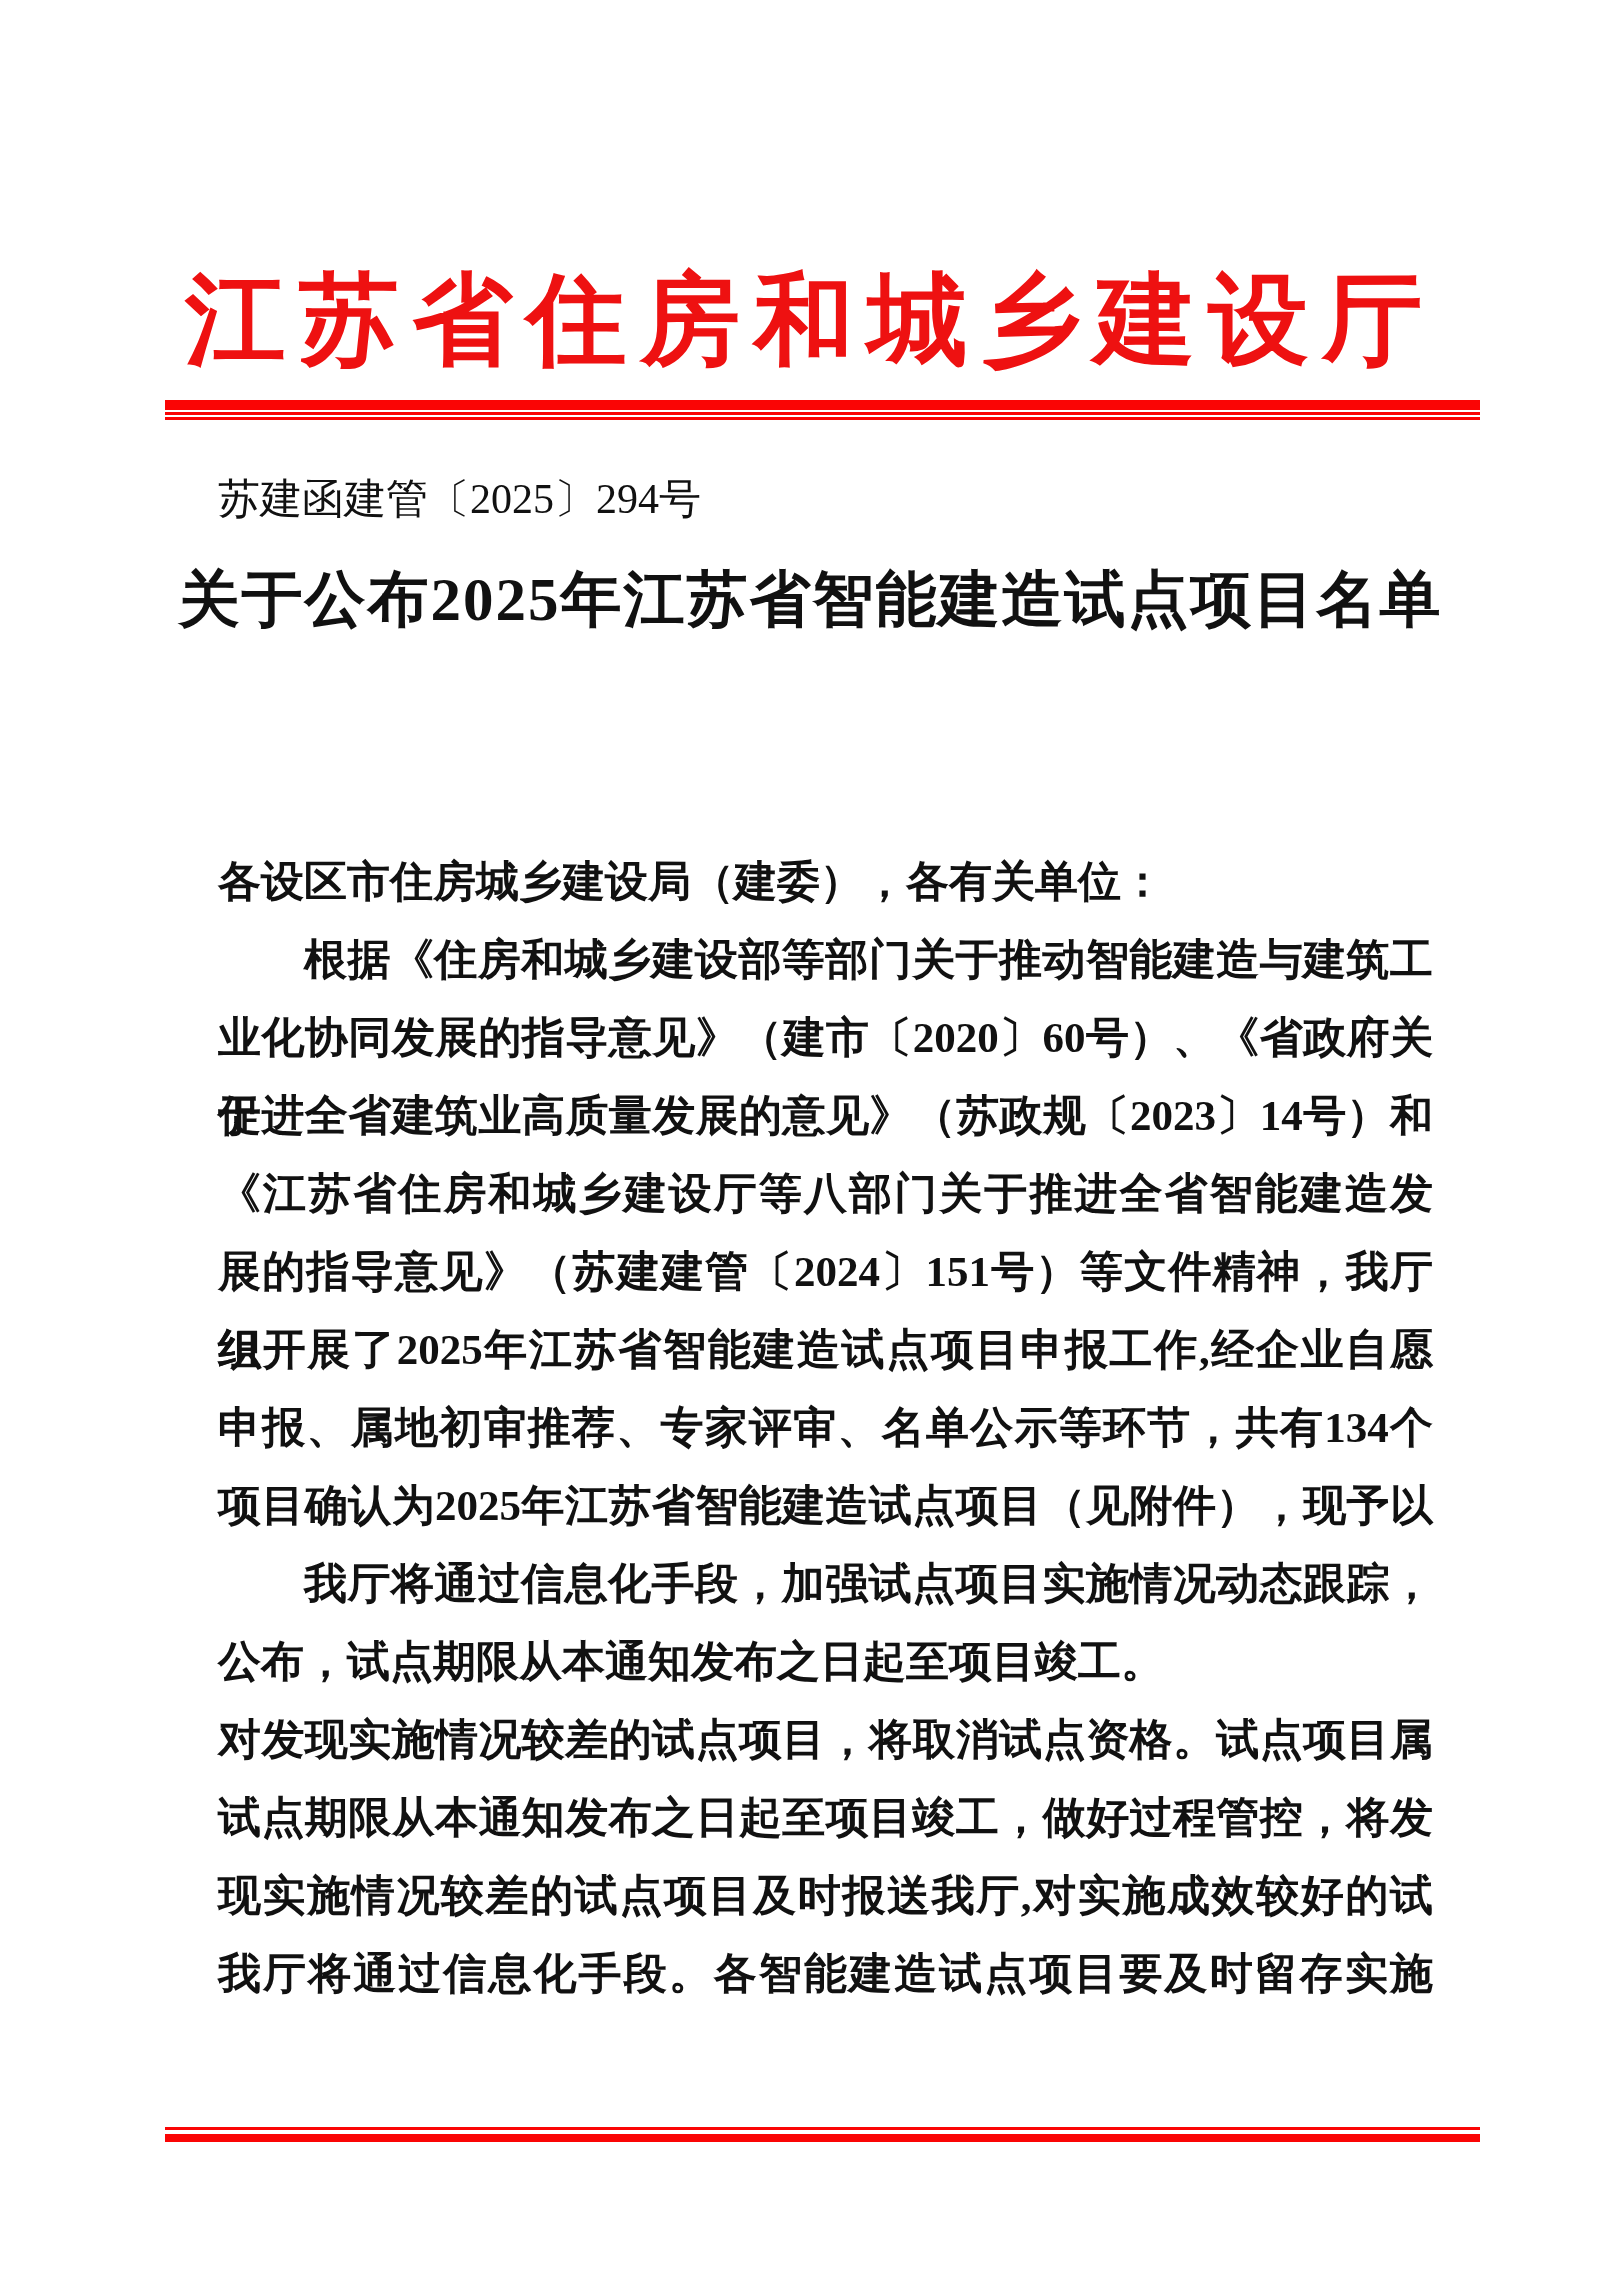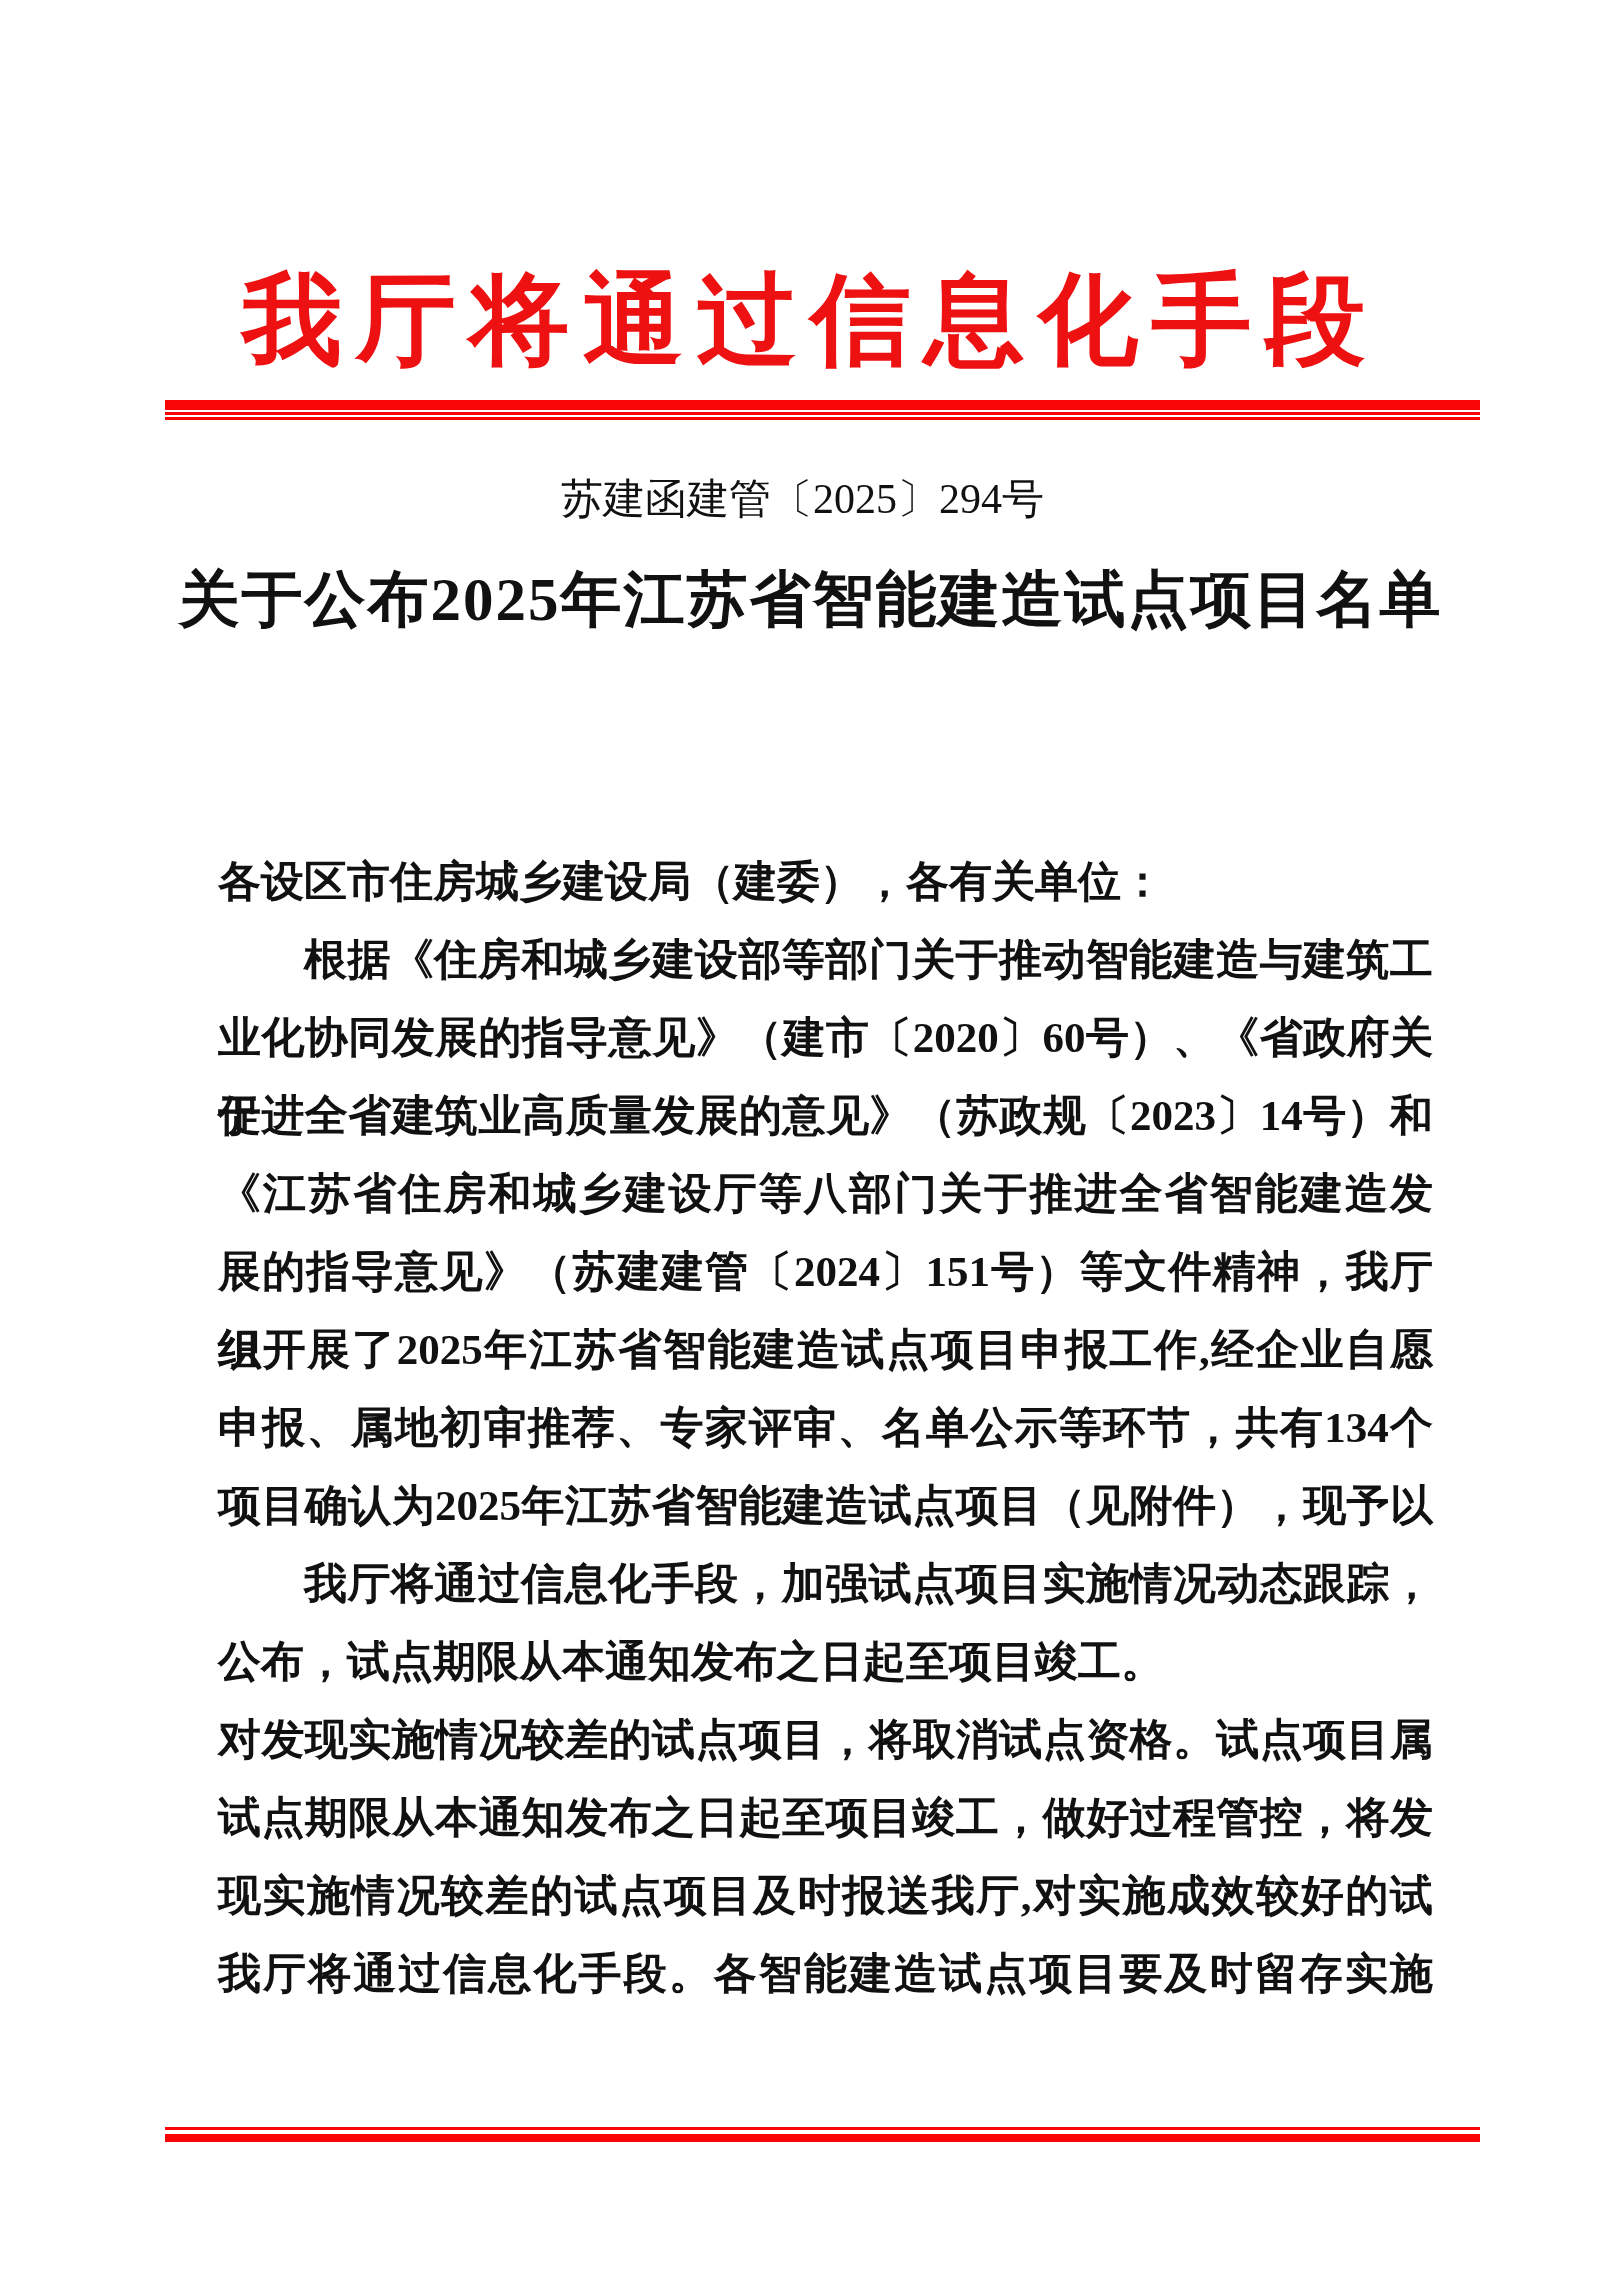--- a/index.html
+++ b/index.html
@@ -49,21 +49,21 @@
   .rule-top .s3 { height: 2.9px; }
   .rule-bottom .s1 { height: 2.9px; margin-bottom: 3.9px; }
   .rule-bottom .s2 { height: 7.8px; }
   .doc-number {
     position: absolute;
     top: 469px;
     left: 218px;
     width: 1169px;
     height: 61px;
     line-height: 61px;
-    text-align: center;
+    text-align: left;
     font-size: 42px;
     white-space: nowrap;
   }
   .notice-title {
     position: absolute;
     top: 559px;
     left: 0;
     width: 1621px;
     text-align: center;
     font-size: 61px;
@@ -90,21 +90,21 @@
     text-align: justify;
     text-align-last: justify;
   }
   .body-line.indent { text-indent: 86px; }
 </style>
 </head>
 <body>
 
 <div class="page">
 
-  <div class="agency-title">我厅将通过信息化手段</div>
+  <div class="agency-title">江苏省住房和城乡建设厅</div>
 
   <div class="rule rule-top">
     <div class="stripe s1"></div>
     <div class="stripe s2"></div>
     <div class="stripe s3"></div>
   </div>
 
   <div class="doc-number">苏建函建管〔2025〕294号</div>
 
   <div class="notice-title">

